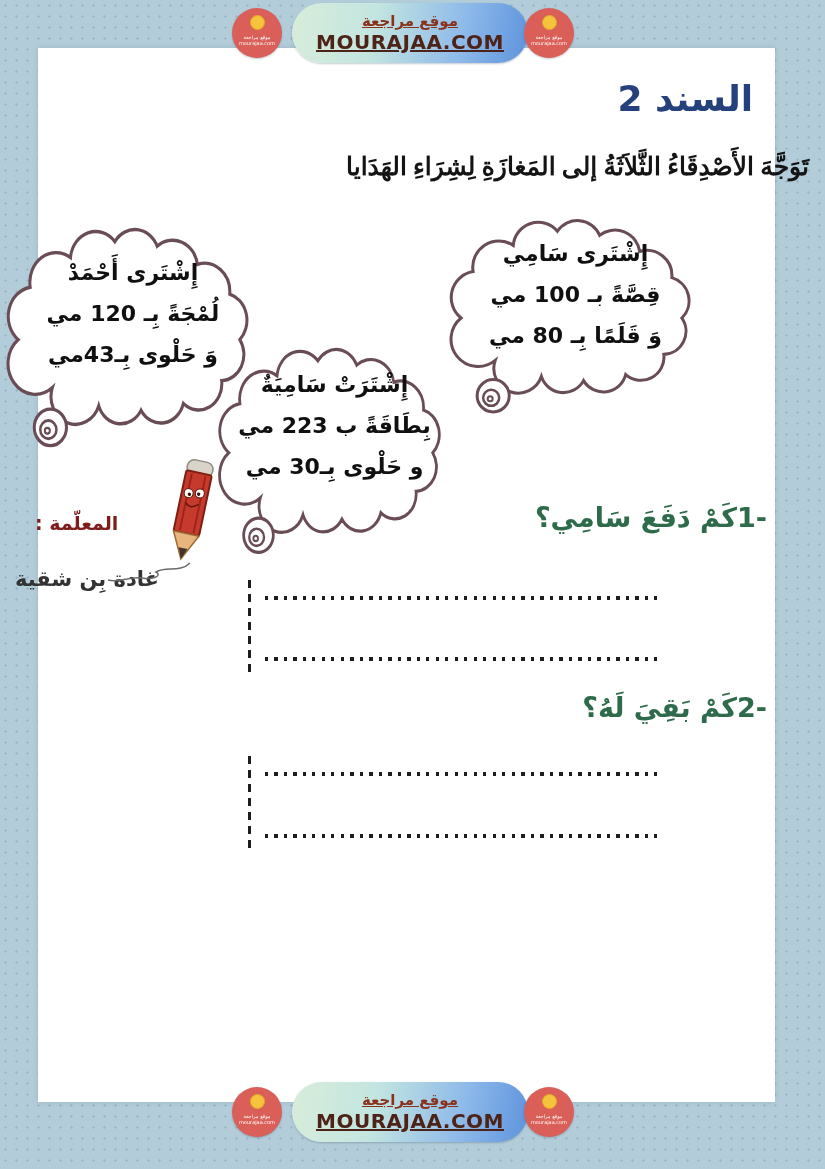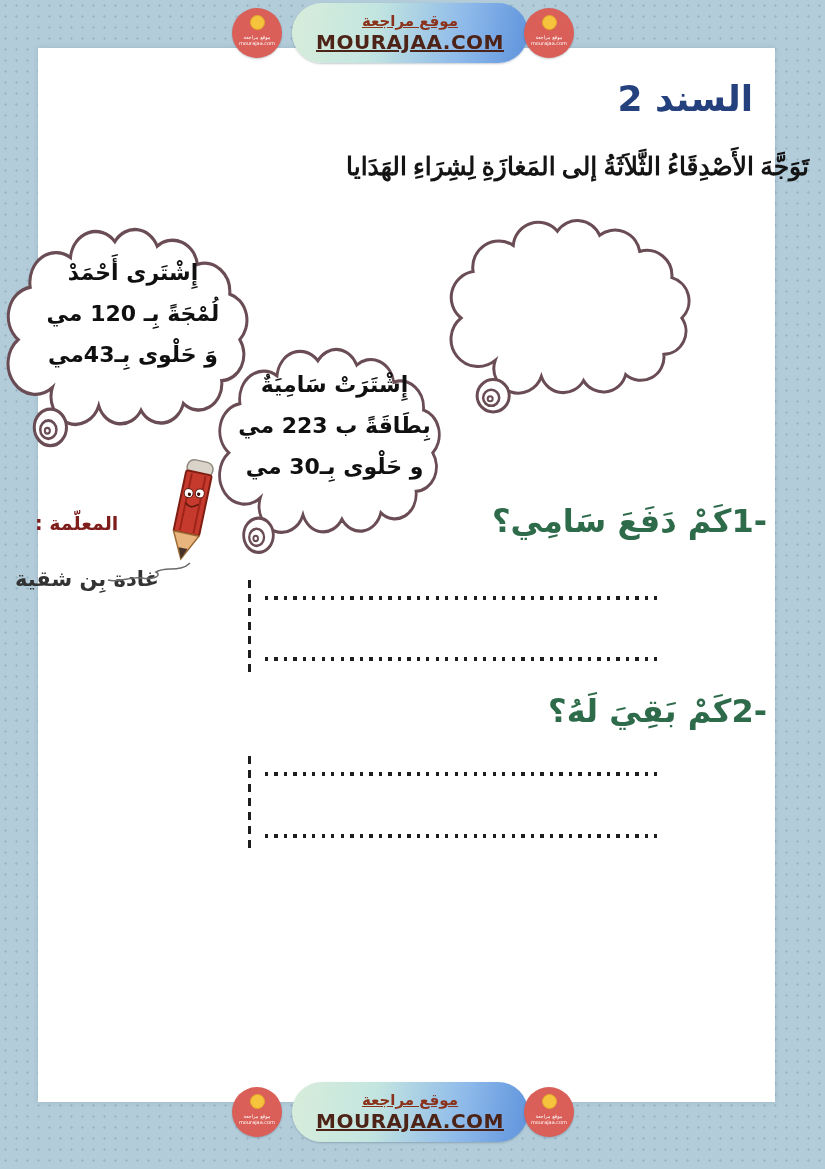--- a/index.html
+++ b/index.html
@@ -56,21 +56,21 @@
   .b-samia .lines { top:31px; }
   .b-sami  { left:445px; top:205px; width:261px; height:217px; }
   .b-sami  .lines { top:28px; }
 
   
   .teacher-label { position:absolute; left:35px; top:512px; font-size:19px; font-weight:700; color:#7f1d1d; direction:rtl; }
   .teacher-name  { position:absolute; left:15px; top:567px; font-size:21px; font-weight:700; color:#333333; direction:rtl; }
   .pencil { position:absolute; left:100px; top:456px; width:150px; height:130px; }
 
   
-  .q { position:absolute; right:58px; color:#2e6b4a; font-weight:700; font-size:32px; direction:rtl; white-space:nowrap; }
+  .q { position:absolute; right:58px; color:#2e6b4a; font-weight:700; font-size:27px; direction:rtl; white-space:nowrap; }
   .q1 { top:502px; } .q2 { top:692px; }
   .dotline {
     position:absolute; left:265px; width:392px; height:4px;
     background-image:repeating-linear-gradient(90deg,#1d1d1d 0 3px,transparent 3px 9.5px);
   }
   .dl-a1-1 { top:596px; } .dl-a1-2 { top:657px; }
   .dl-a2-1 { top:772px; } .dl-a2-2 { top:834px; }
   .dashv {
     position:absolute; left:248px; width:3px; height:92px;
     background-image:repeating-linear-gradient(180deg,#1d1d1d 0 8px,transparent 8px 14px);
@@ -132,20 +132,25 @@
     <div>إِشْتَرَتْ سَامِيَةٌ</div>
     <div>بِطَاقَةً ب 223 مي</div>
     <div>و حَلْوى بِـ30 مي</div>
   </div>
 </div>
 
 <div class="bubble b-sami">
   <svg viewBox="0 0 260 215" preserveAspectRatio="none">
     <use href="#cloud-shape"></use>
   </svg>
+  <div class="lines">
+    <div>إِشْتَرى سَامِي</div>
+    <div>قِصَّةً بـ 100 مي</div>
+    <div>وَ قَلَمًا بِـ 80 مي</div>
+  </div>
 </div>
 
 <div class="teacher-label">المعلّمة :</div>
 <div class="teacher-name">غادة بِن شقية</div>
 
 <svg class="pencil" viewBox="0 0 150 130">
   <g transform="rotate(12 91 55)">
     <rect x="78" y="4" width="26" height="15" rx="7" fill="#d9d3ca" stroke="#8f897f" stroke-width="1.5"></rect>
     <rect x="78" y="16" width="26" height="62" rx="2" fill="#c63a2e" stroke="#7e1d12" stroke-width="2"></rect>
     <line x1="84" y1="18" x2="84" y2="76" stroke="#9e2418" stroke-width="2"></line>

